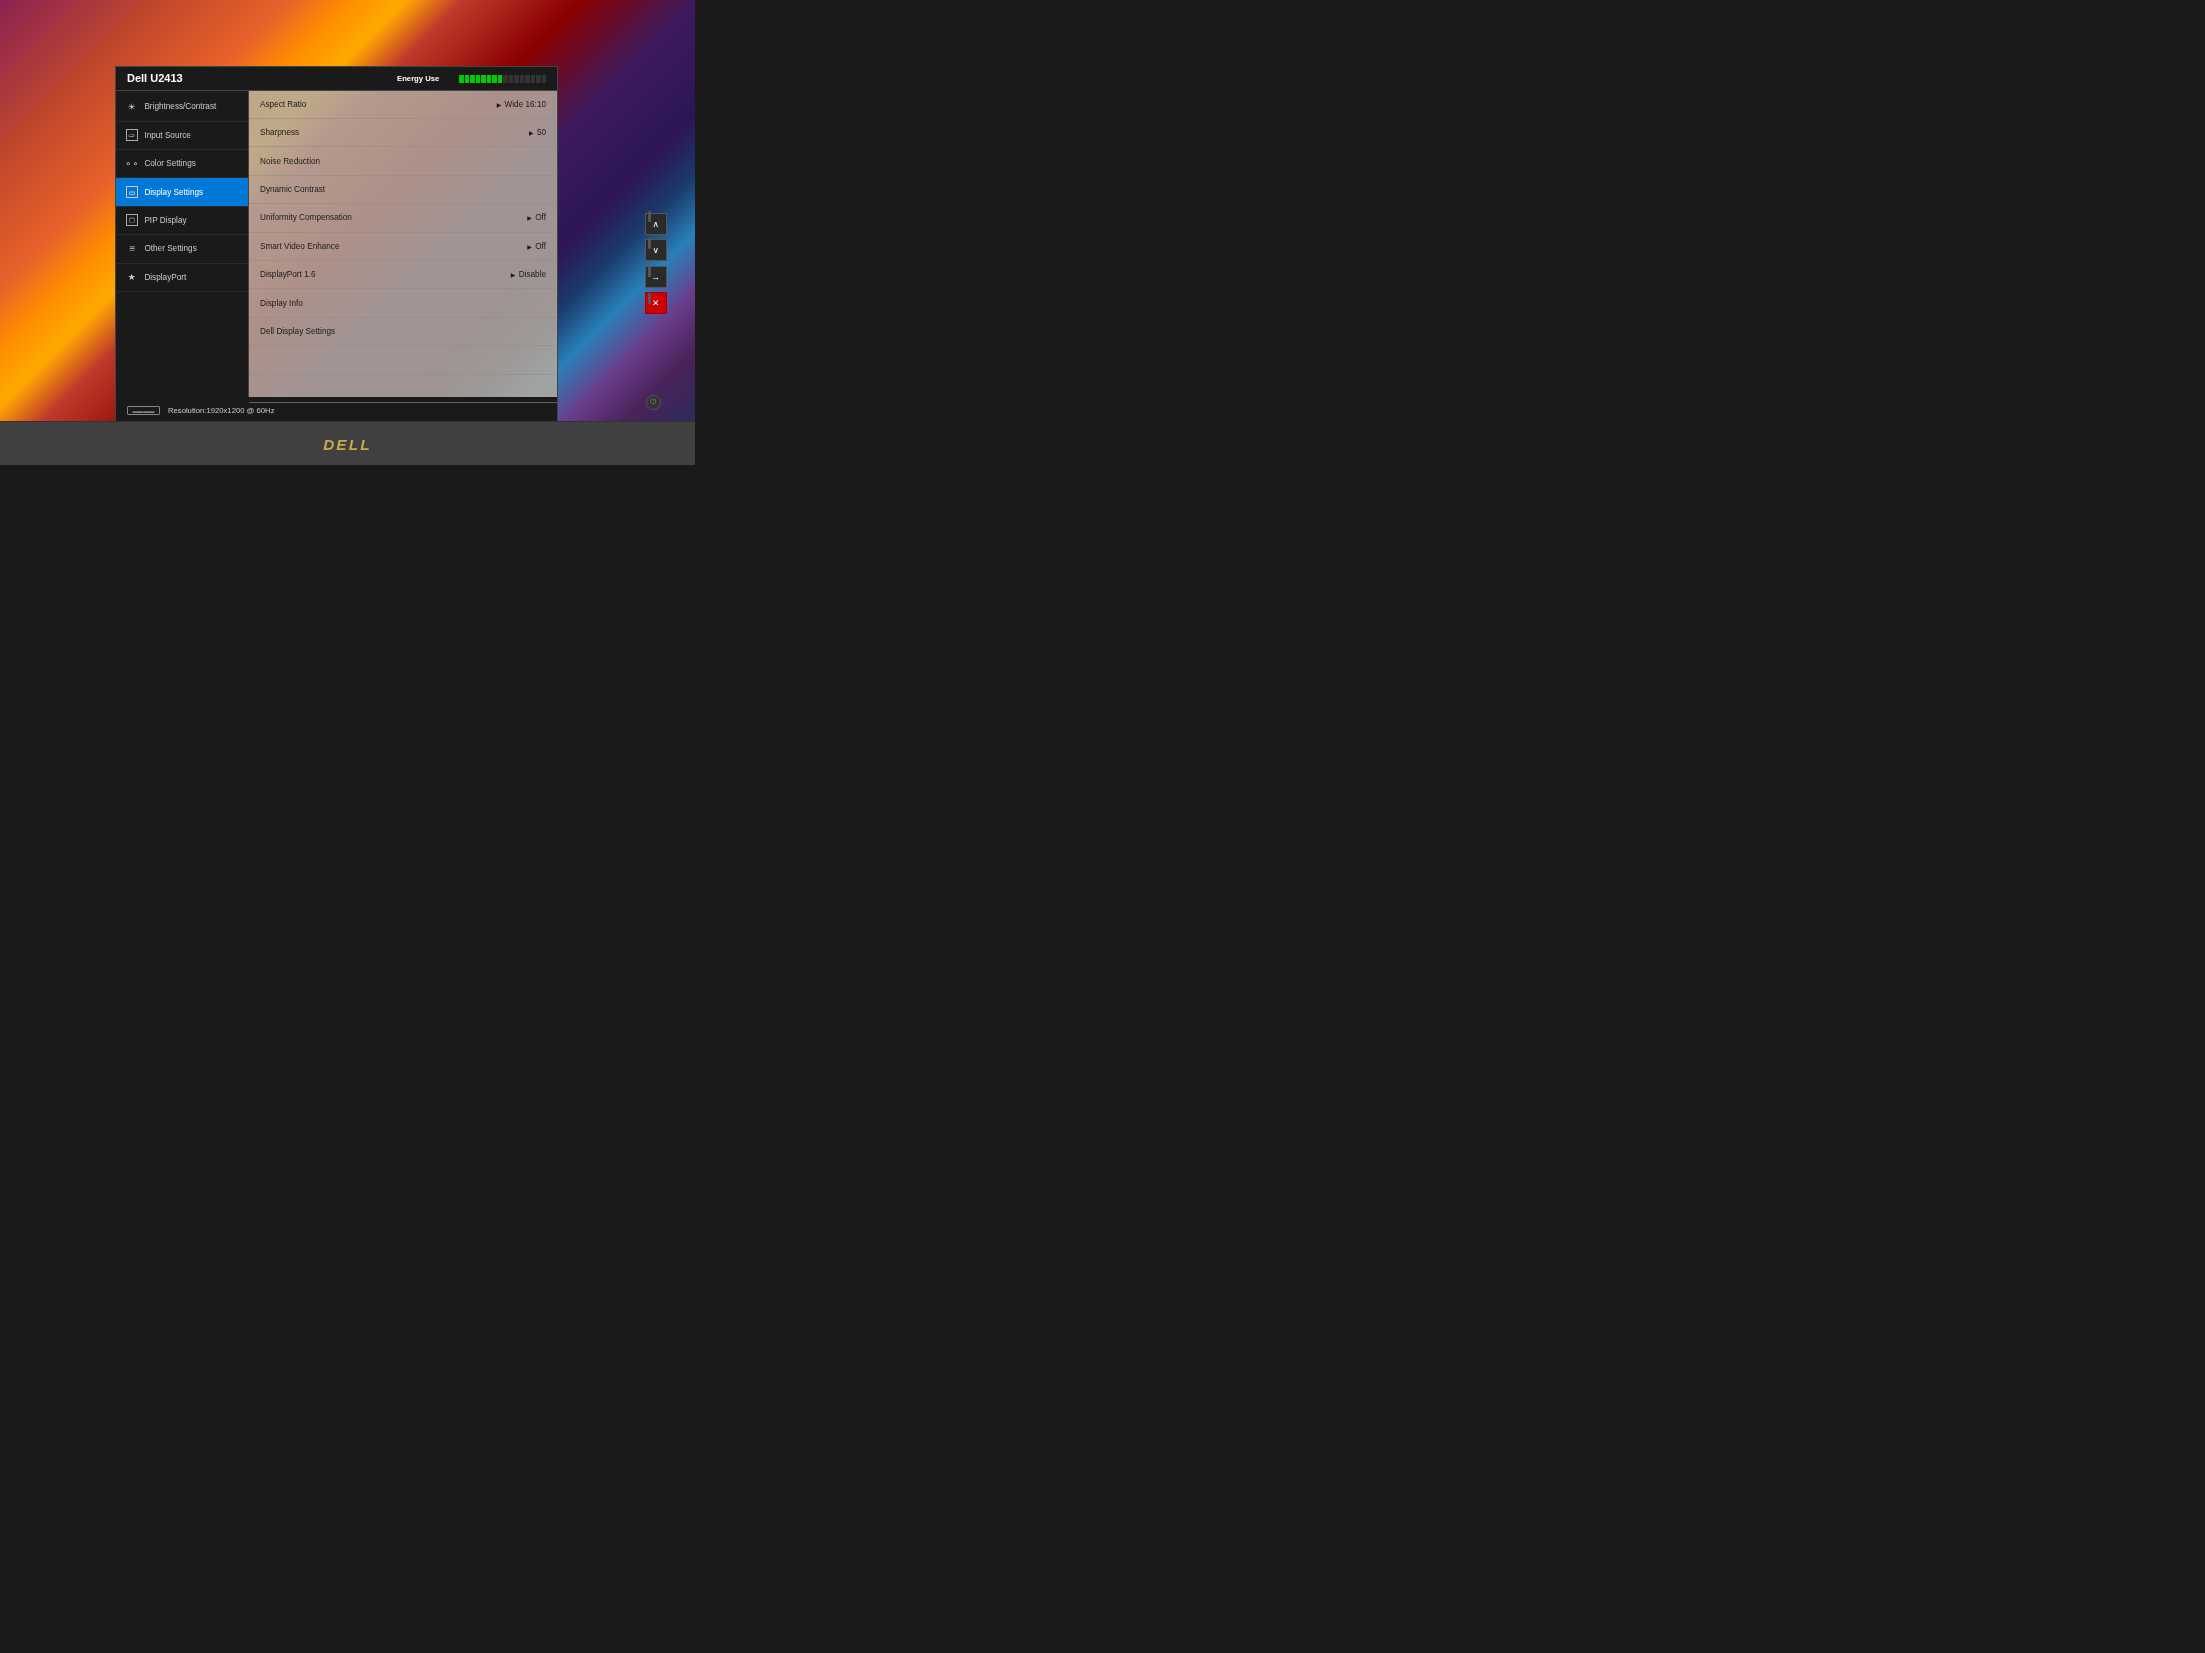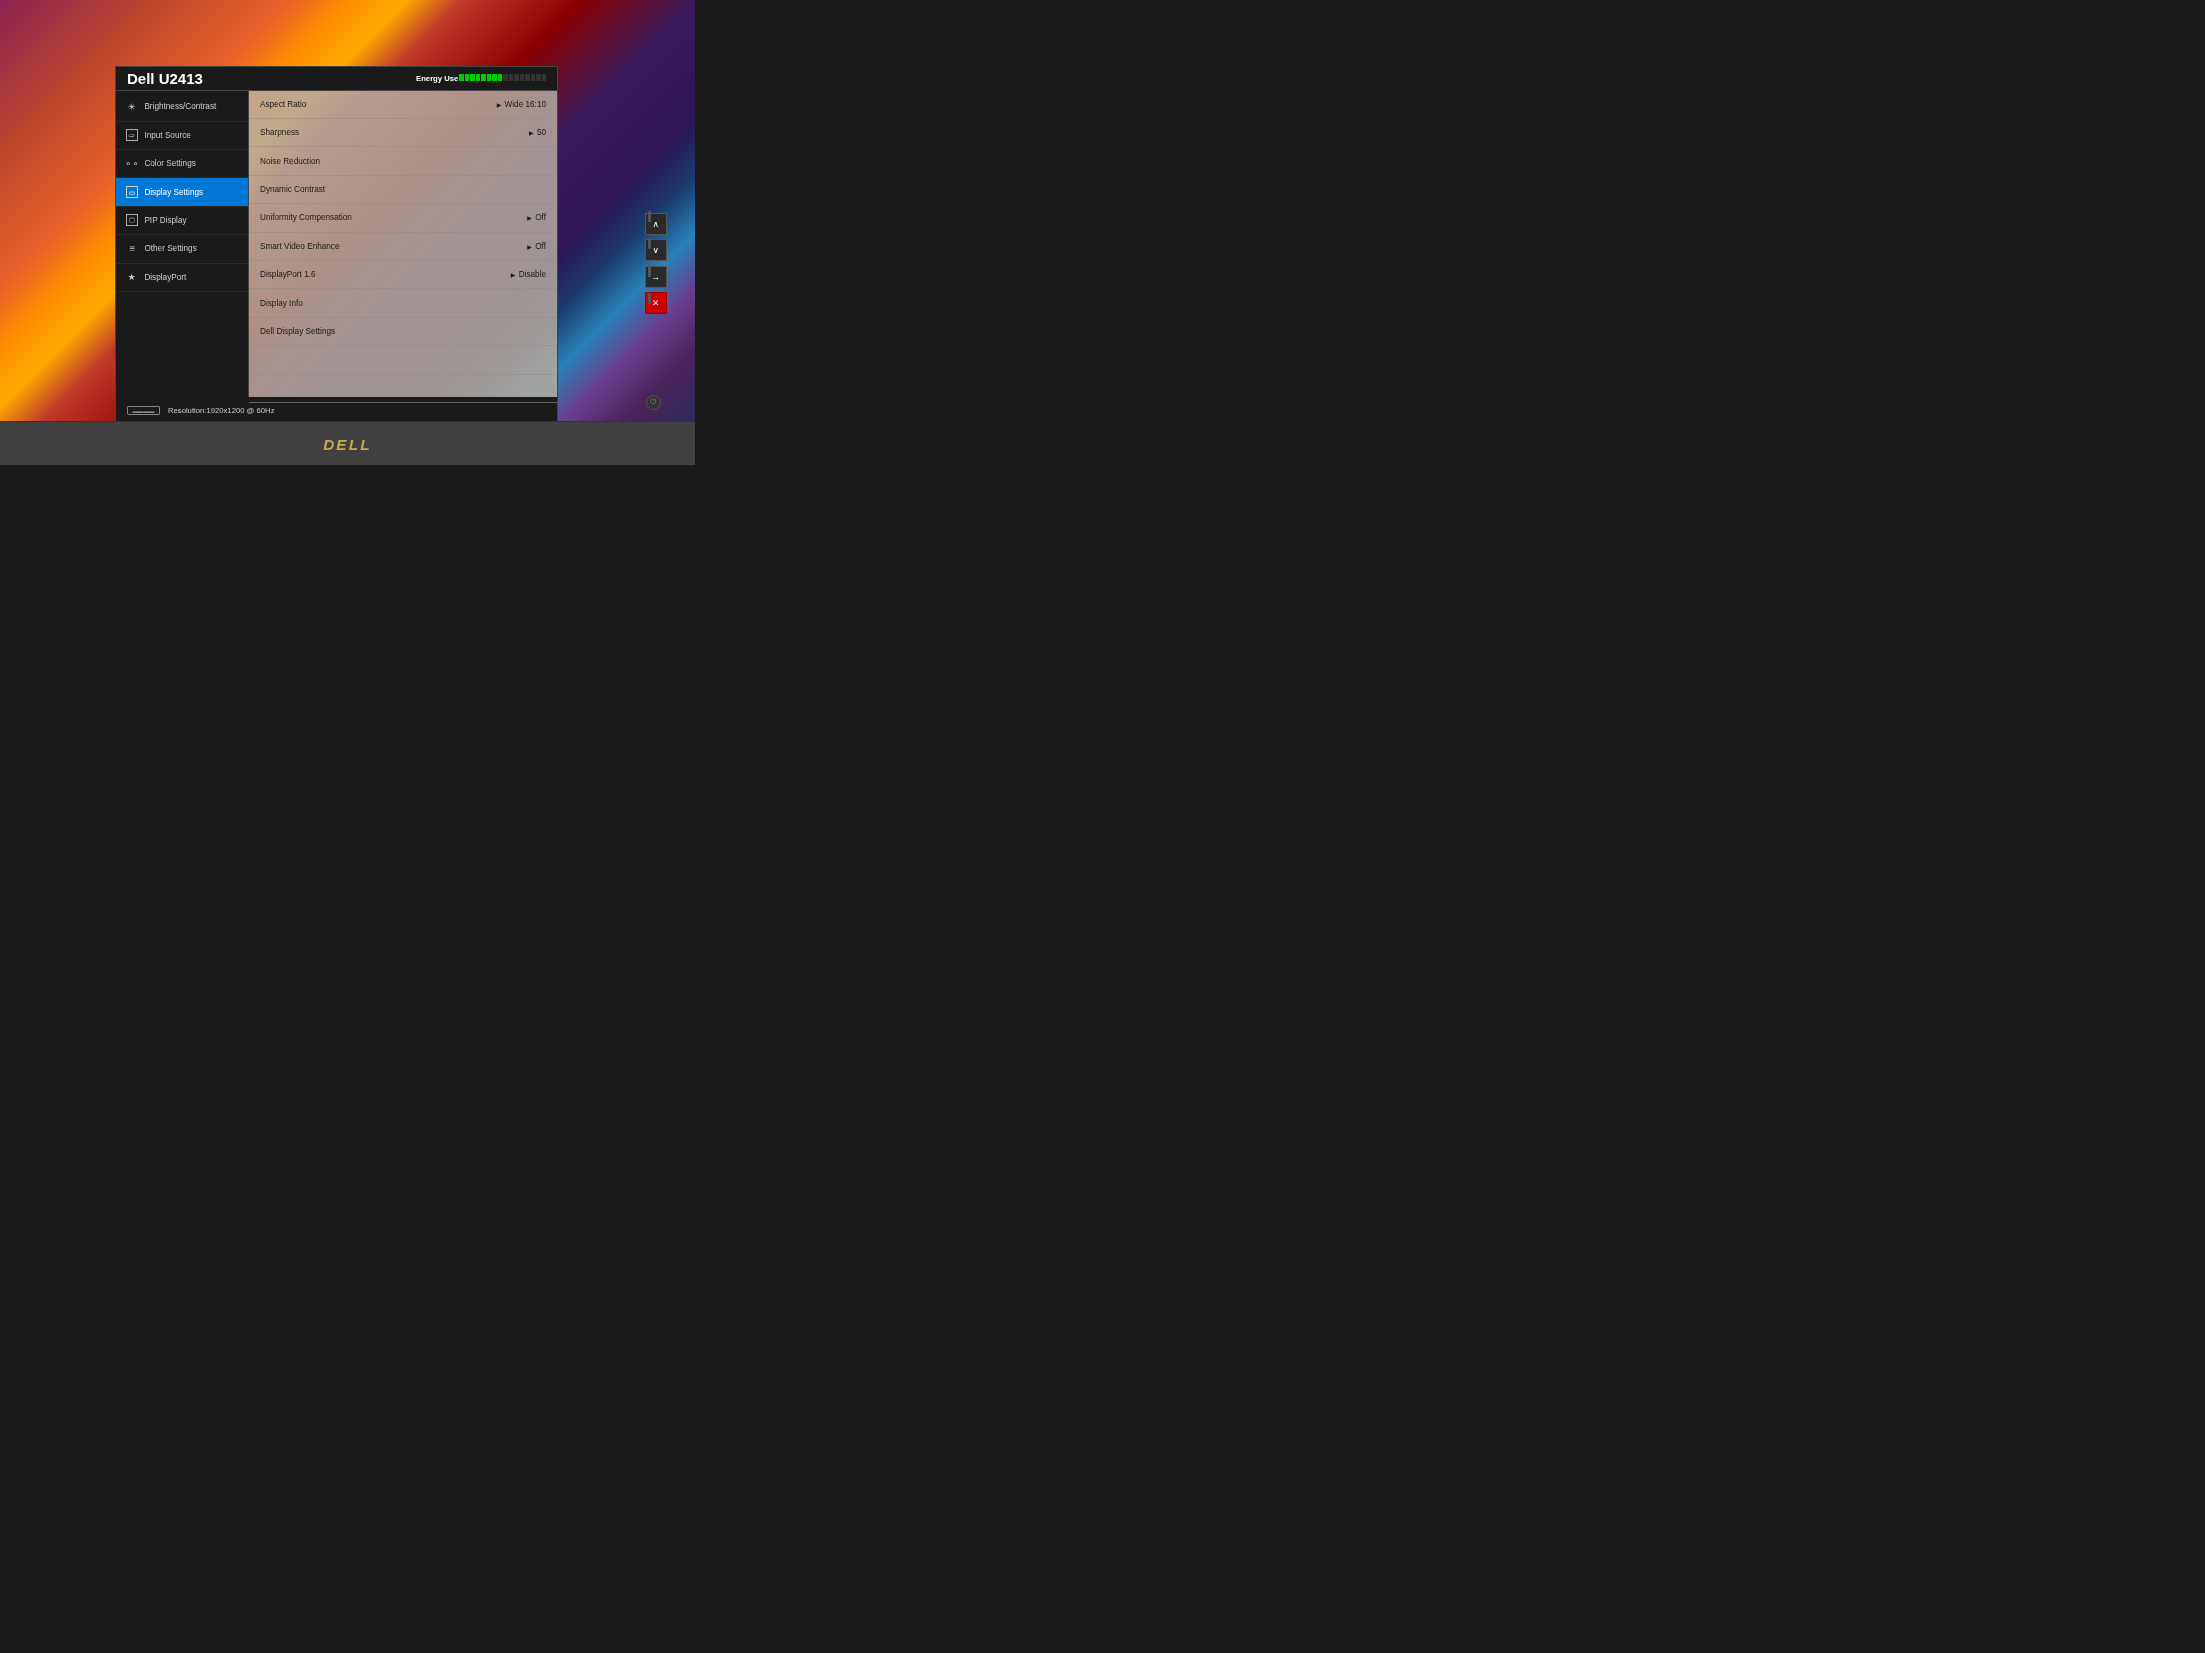--- a/index.html
+++ b/index.html
@@ -64,29 +64,29 @@
       border: 0.5px solid #444;
       padding: 5.5px 11px;
       display: flex;
       align-items: center;
       justify-content: space-between;
       height: 24.6px;
     }
 
     .osd-title {
       color: #ffffff;
-      font-size: 15px;
+      font-size: 11px;
       font-weight: bold;
       text-align: center;
     }
 
     .energy-section {
       display: flex;
-      align-items: flex-start;
-      gap: 1px;
+      align-items: flex-end;
+      gap: 20px;
     }
 
     .energy-label {
       color: #ffffff;
       font-size: 7.7px;
       font-weight: bold;
     }
 
     .energy-bar {
       display: flex;

